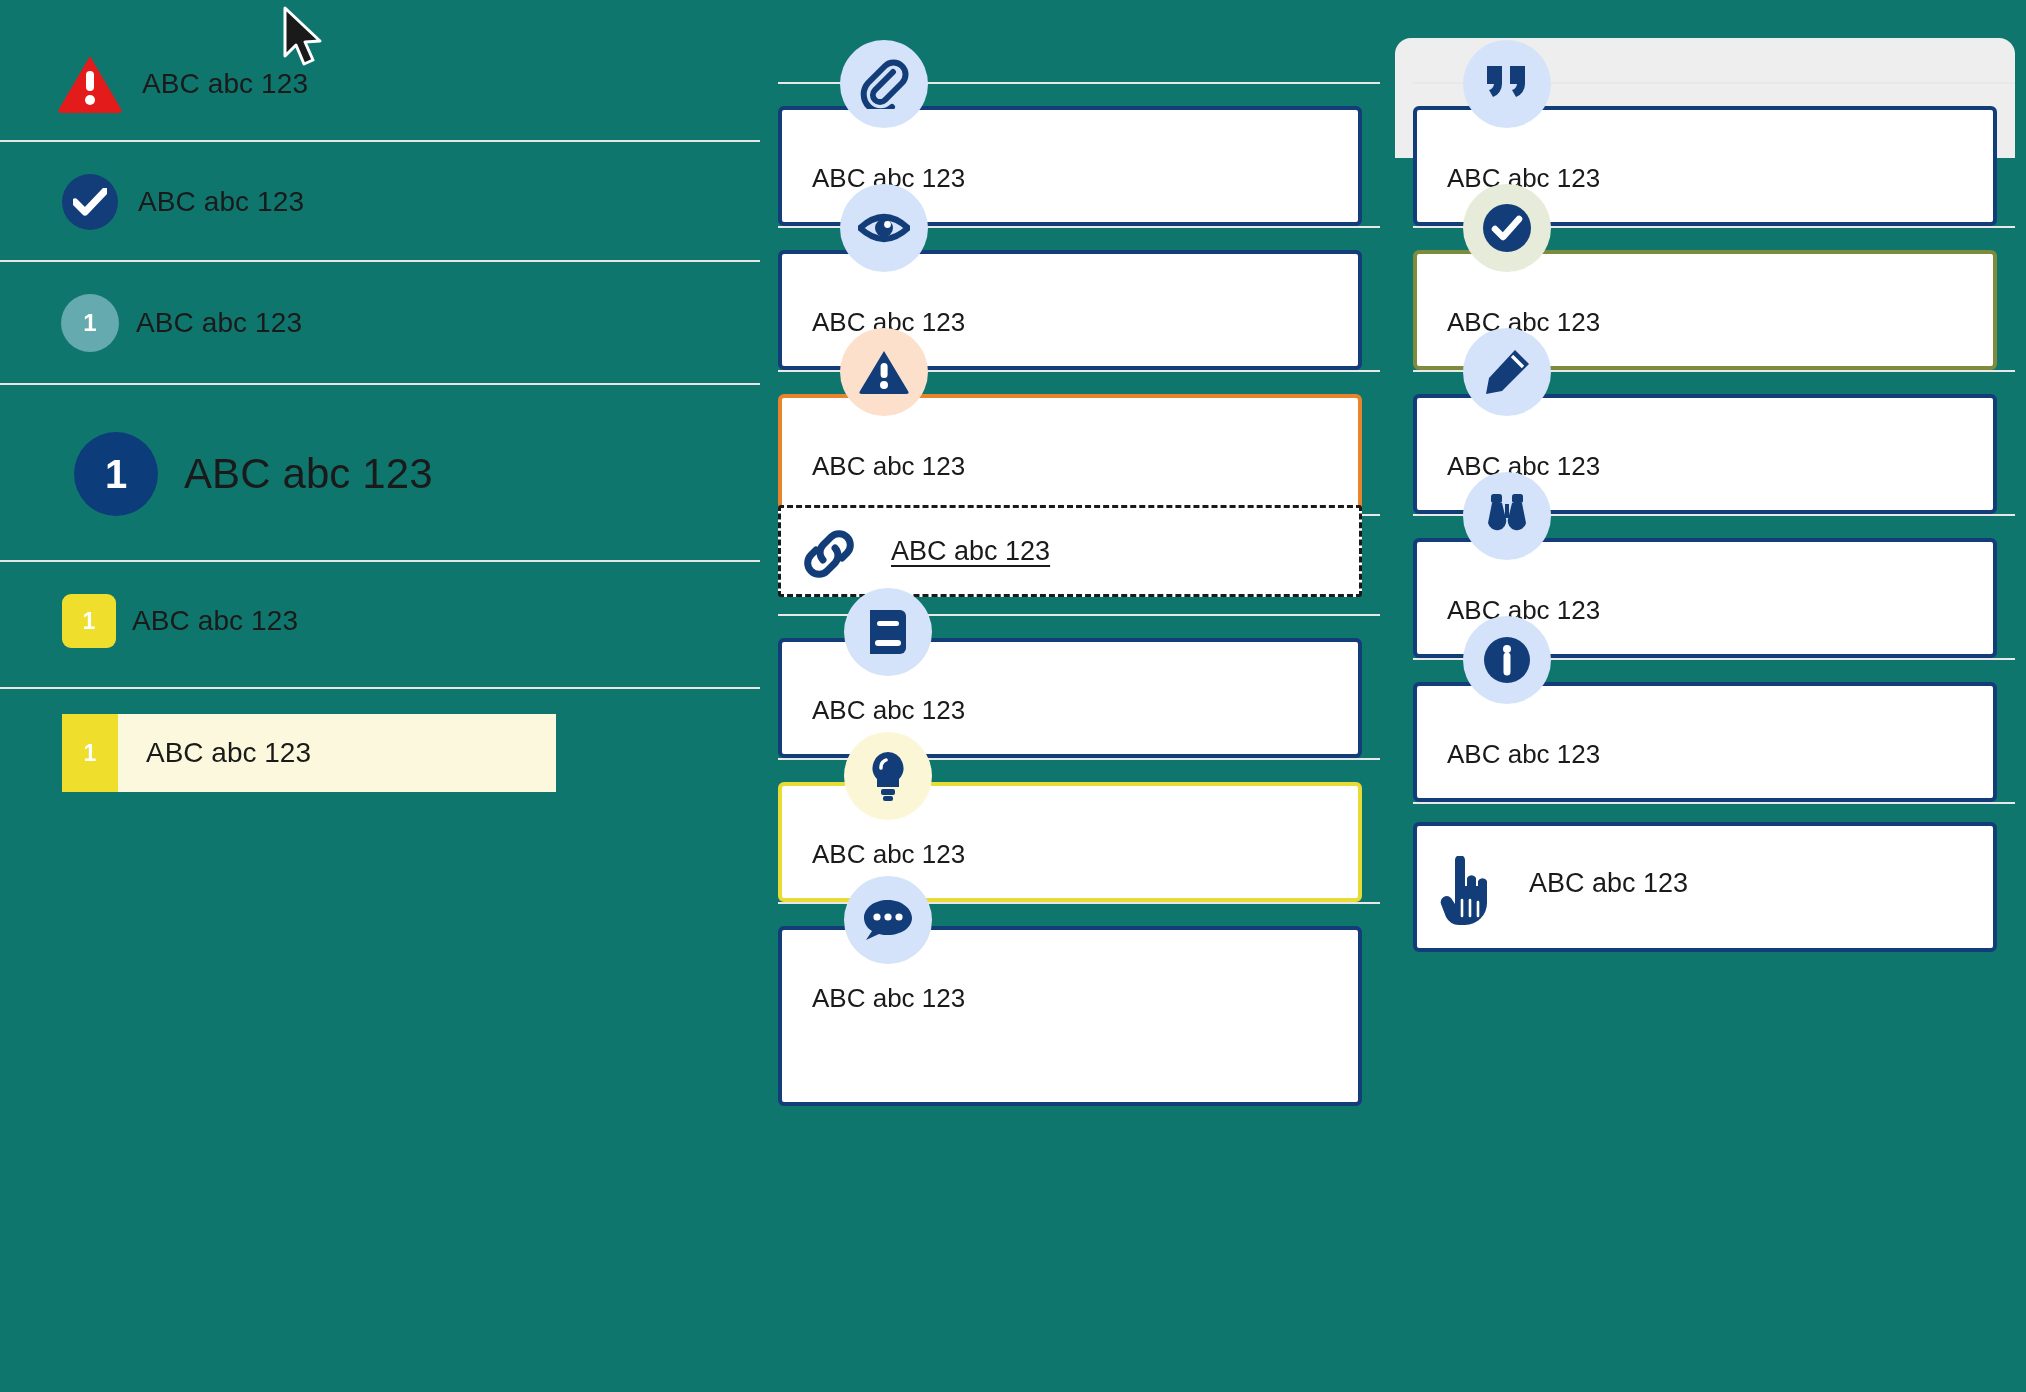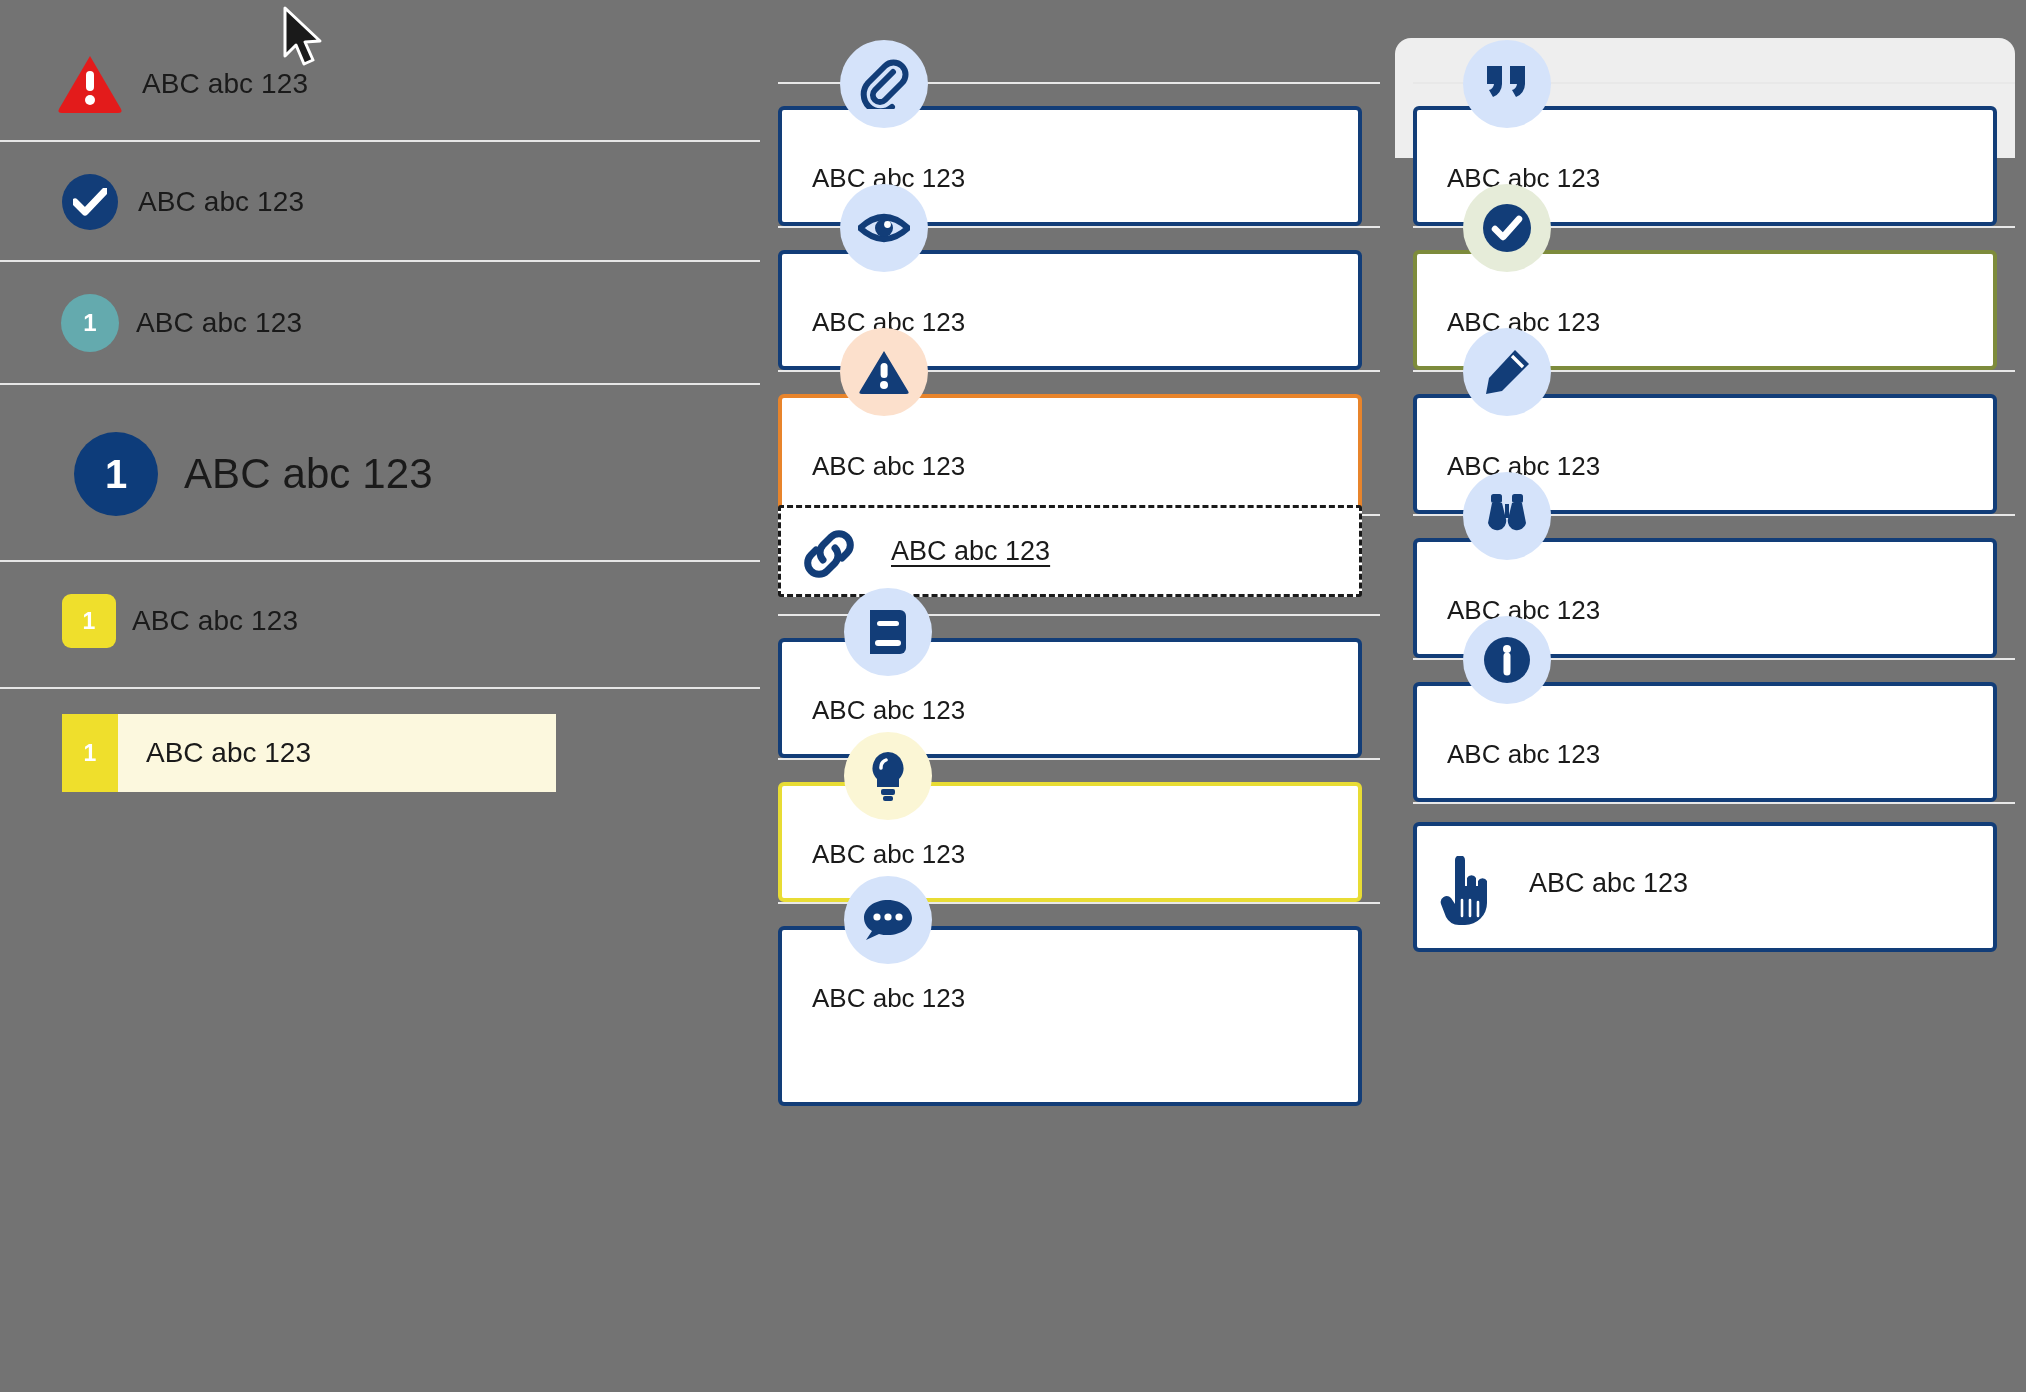--- a/index.html
+++ b/index.html
@@ -3,21 +3,21 @@
 <meta charset="utf-8">
 <style>
   * { box-sizing: border-box; }
   html, body {
     margin: 0; padding: 0;
     width: 2026px; height: 1392px;
     background: #ffffff;
     font-family: "Liberation Sans", "DejaVu Sans", sans-serif;
     overflow: hidden;
   }
-  .page { position: relative; width: 2026px; height: 1392px; background: #737373; }
+  .page { position: relative; width: 2026px; height: 1392px; background: #0f766e; }
 
   
   .sidebar { position: absolute; left: 0; top: 0; width: 760px; height: 1392px; }
   .sb-sep {
     position: absolute; left: 0; width: 760px; height: 2px;
     background: #e6e6e6;
   }
   .sb-row {
     position: absolute; left: 0; width: 760px;
     display: flex; align-items: center;

